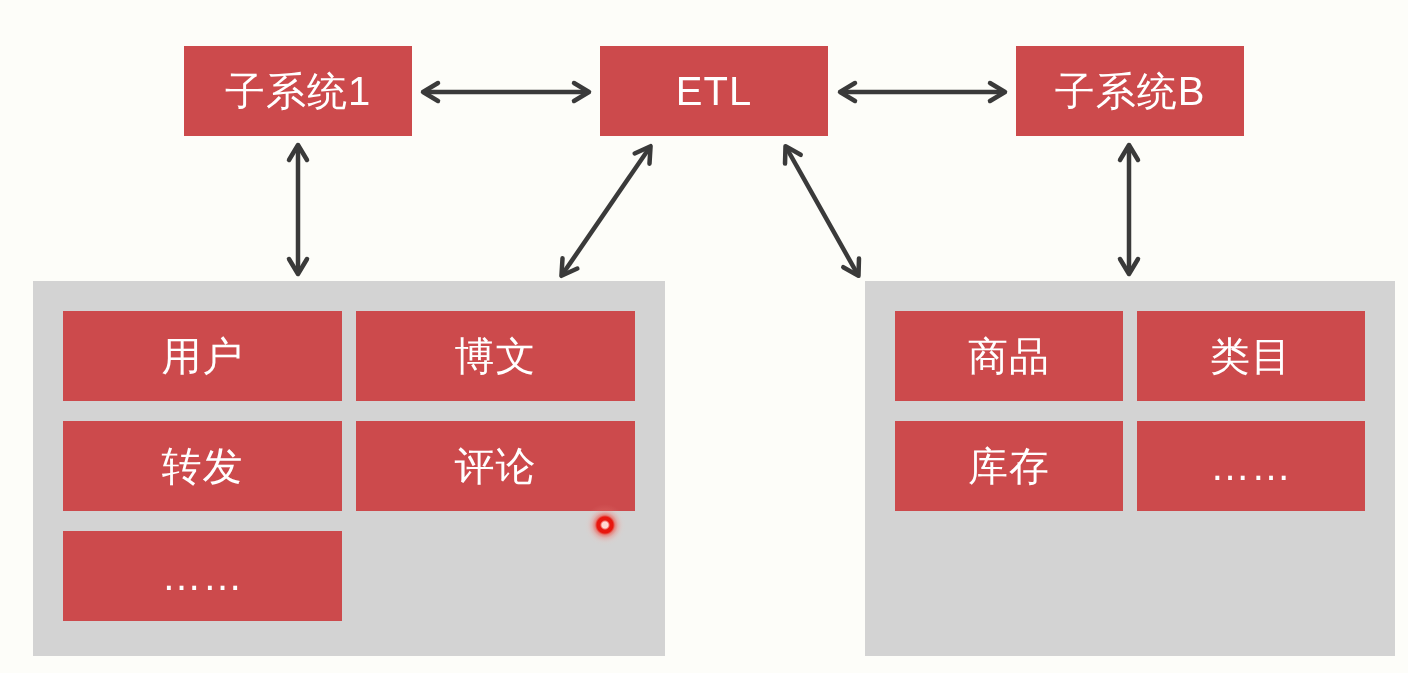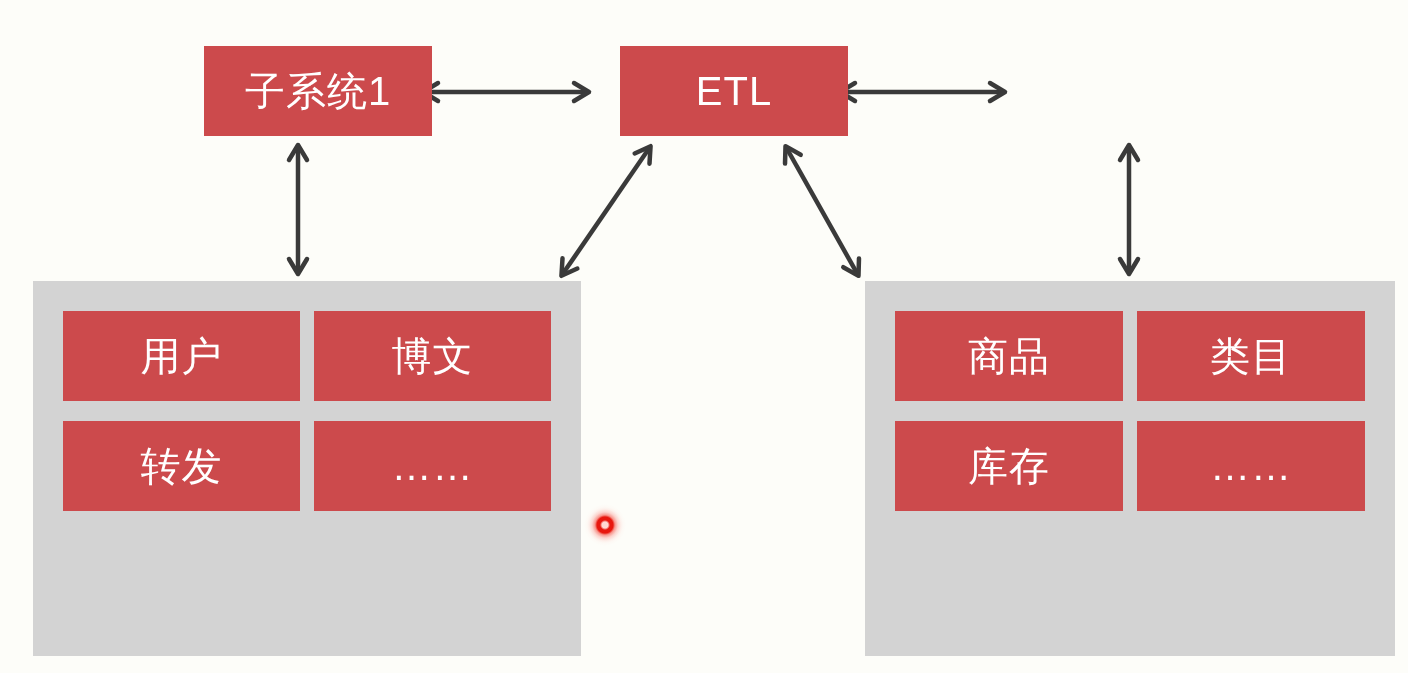--- a/index.html
+++ b/index.html
@@ -23,21 +23,20 @@
   }
   .node {
     position: absolute;
     background: #cc4a4c;
     color: #ffffff;
     display: flex;
     align-items: center;
     justify-content: center;
     font-size: 40px;
     letter-spacing: 1px;
-    margin-left: 20px;
   }
   .top-node {
     width: 228px;
     height: 90px;
     top: 46px;
   }
   #node-subsystem1 { left: 184px; }
   #node-etl        { left: 600px; text-align: right; }
   #node-subsystemB { left: 1016px; }
 
@@ -47,21 +46,21 @@
     height: 375px;
     background: #d3d3d3;
     box-sizing: border-box;
     padding: 30px;
     display: grid;
     grid-template-columns: 1fr 1fr;
     grid-auto-rows: 90px;
     column-gap: 14px;
     row-gap: 20px;
   }
-  #panel-left  { left: 33px;  width: 548px; }
+  #panel-left  { left: 33px;  width: 632px; }
   #panel-right { left: 865px; width: 530px; text-align: center; }
 
   .cell {
     background: #cc4a4c;
     color: #ffffff;
     display: flex;
     align-items: center;
     justify-content: center;
     font-size: 40px;
     letter-spacing: 1px;
@@ -99,25 +98,27 @@
     <line x1="298" y1="146" x2="298" y2="273" stroke="#3a3a3a" stroke-width="4.5" marker-start="url(#ah)" marker-end="url(#ah)"></line>
     <line x1="1129" y1="146" x2="1129" y2="273" stroke="#3a3a3a" stroke-width="4.5" marker-start="url(#ah)" marker-end="url(#ah)"></line>
     <line x1="650" y1="147" x2="562" y2="275" stroke="#3a3a3a" stroke-width="4.5" marker-start="url(#ah)" marker-end="url(#ah)"></line>
     <line x1="786" y1="147" x2="858" y2="275" stroke="#3a3a3a" stroke-width="4.5" marker-start="url(#ah)" marker-end="url(#ah)"></line>
   </svg>
 
   <div class="node top-node" id="node-subsystem1">子系统1</div>
 
   <div class="node top-node" id="node-etl">ETL</div>
 
+  <div class="node top-node" id="node-subsystemB">子系统B</div>
 
   <div class="panel" id="panel-left">
     <div class="cell">用户</div>
     <div class="cell">博文</div>
     <div class="cell">转发</div>
+    <div class="cell">评论</div>
     <div class="cell">……</div>
   </div>
 
   <div class="panel" id="panel-right">
     <div class="cell">商品</div>
     <div class="cell">类目</div>
     <div class="cell">库存</div>
     <div class="cell">……</div>
   </div>
 

